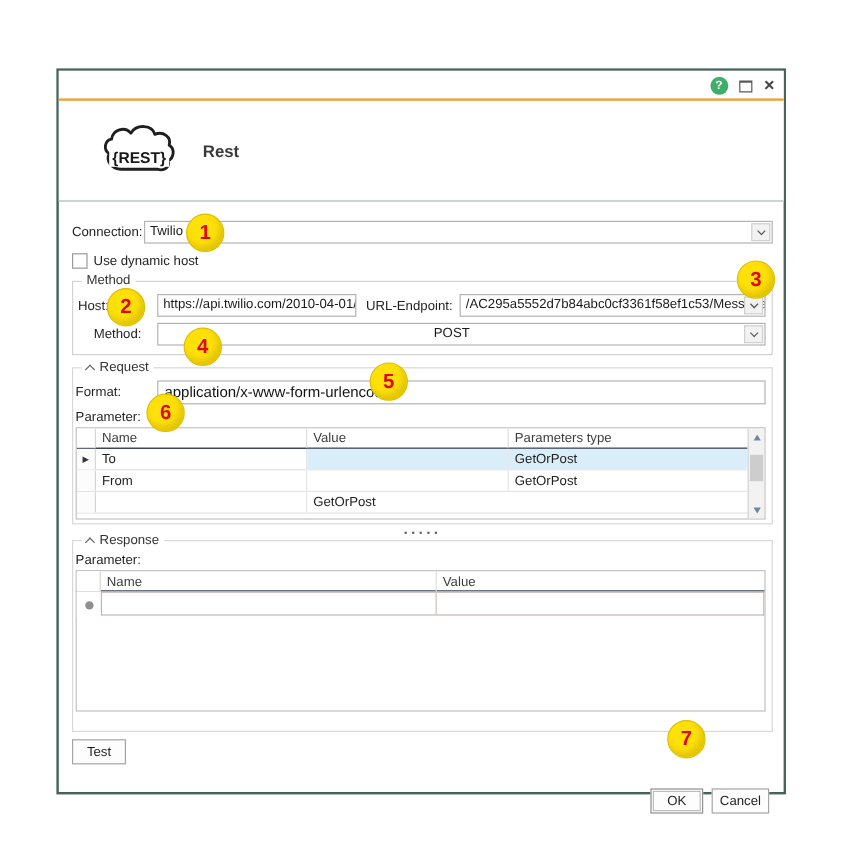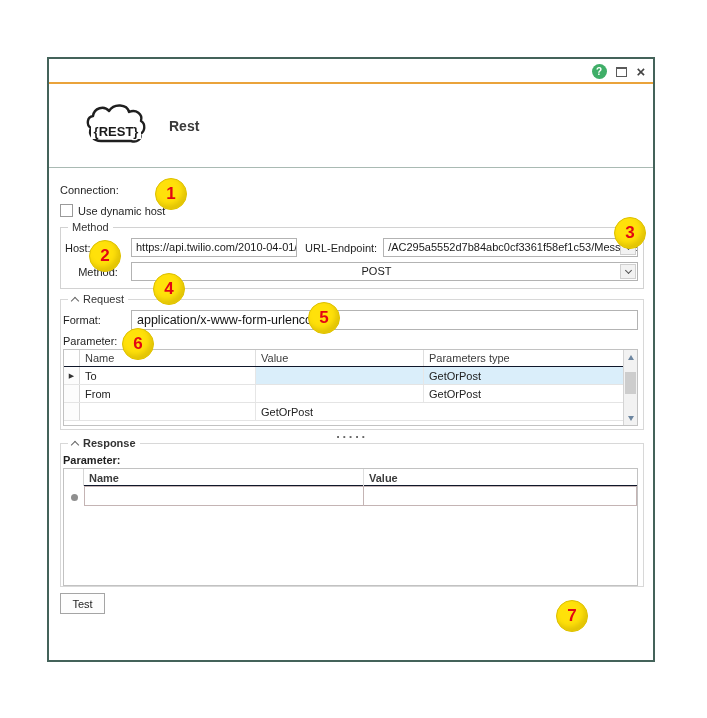--- a/index.html
+++ b/index.html
@@ -136,20 +136,26 @@
       <div class="hdr-text">
         <div class="hdr-title">Rest</div>
       </div>
     </div>
 
     <div class="body">
 
       
       <div class="row">
         <span class="lbl" style="width:60px;">Connection:</span>
+        <div class="combo" style="flex:1;">
+          <span>Twilio</span>
+          <span class="dd">
+            <span class="chev-down"></span>
+          </span>
+        </div>
       </div>
 
       
       <div class="row cbrow">
         <span class="cbox"></span>
         <span class="lbl">Use dynamic host</span>
       </div>
 
       
       <div class="group method-group">
@@ -237,21 +243,21 @@
                 <span class="tri-down"></span>
               </div>
           </div>
         </div>
       </div>
 
       
       <div class="splitter">·····</div>
 
       
-      <div class="group open-group" style="margin-top:0; padding-bottom:0;font-weight:bold;">
+      <div class="group open-group" style="margin-top:0; padding-bottom:16px;">
         <div class="group-cap">
           <span style="display:inline-flex;">
             <span class="chev-up"></span>
           </span>
           <span>Response</span>
         </div>
 
         <div class="lbl" style="margin:0 0 2px 0;">Parameter:</div>
 
         <div class="grid" style="height:118px;">
@@ -267,20 +273,24 @@
             <div class="new-cell"></div>
             <div class="new-cell" style="border-left:none;"></div>
           </div>
         </div>
       </div>
 
       
       <button class="btn test-btn">Test</button>
 
       
+      <div class="footer">
+        <button class="btn ok-btn">OK</button>
+        <button class="btn cancel-btn">Cancel</button>
+      </div>
 
     </div>
   </div>
 
   <div class="callout" style="left:155px; top:178px;">1</div>
   <div class="callout" style="left:89px;  top:240px;">2</div>
   <div class="callout" style="left:614px; top:217px;">3</div>
   <div class="callout" style="left:153px; top:273px;">4</div>
   <div class="callout" style="left:308px; top:302px;">5</div>
   <div class="callout" style="left:122px; top:328px;">6</div>

